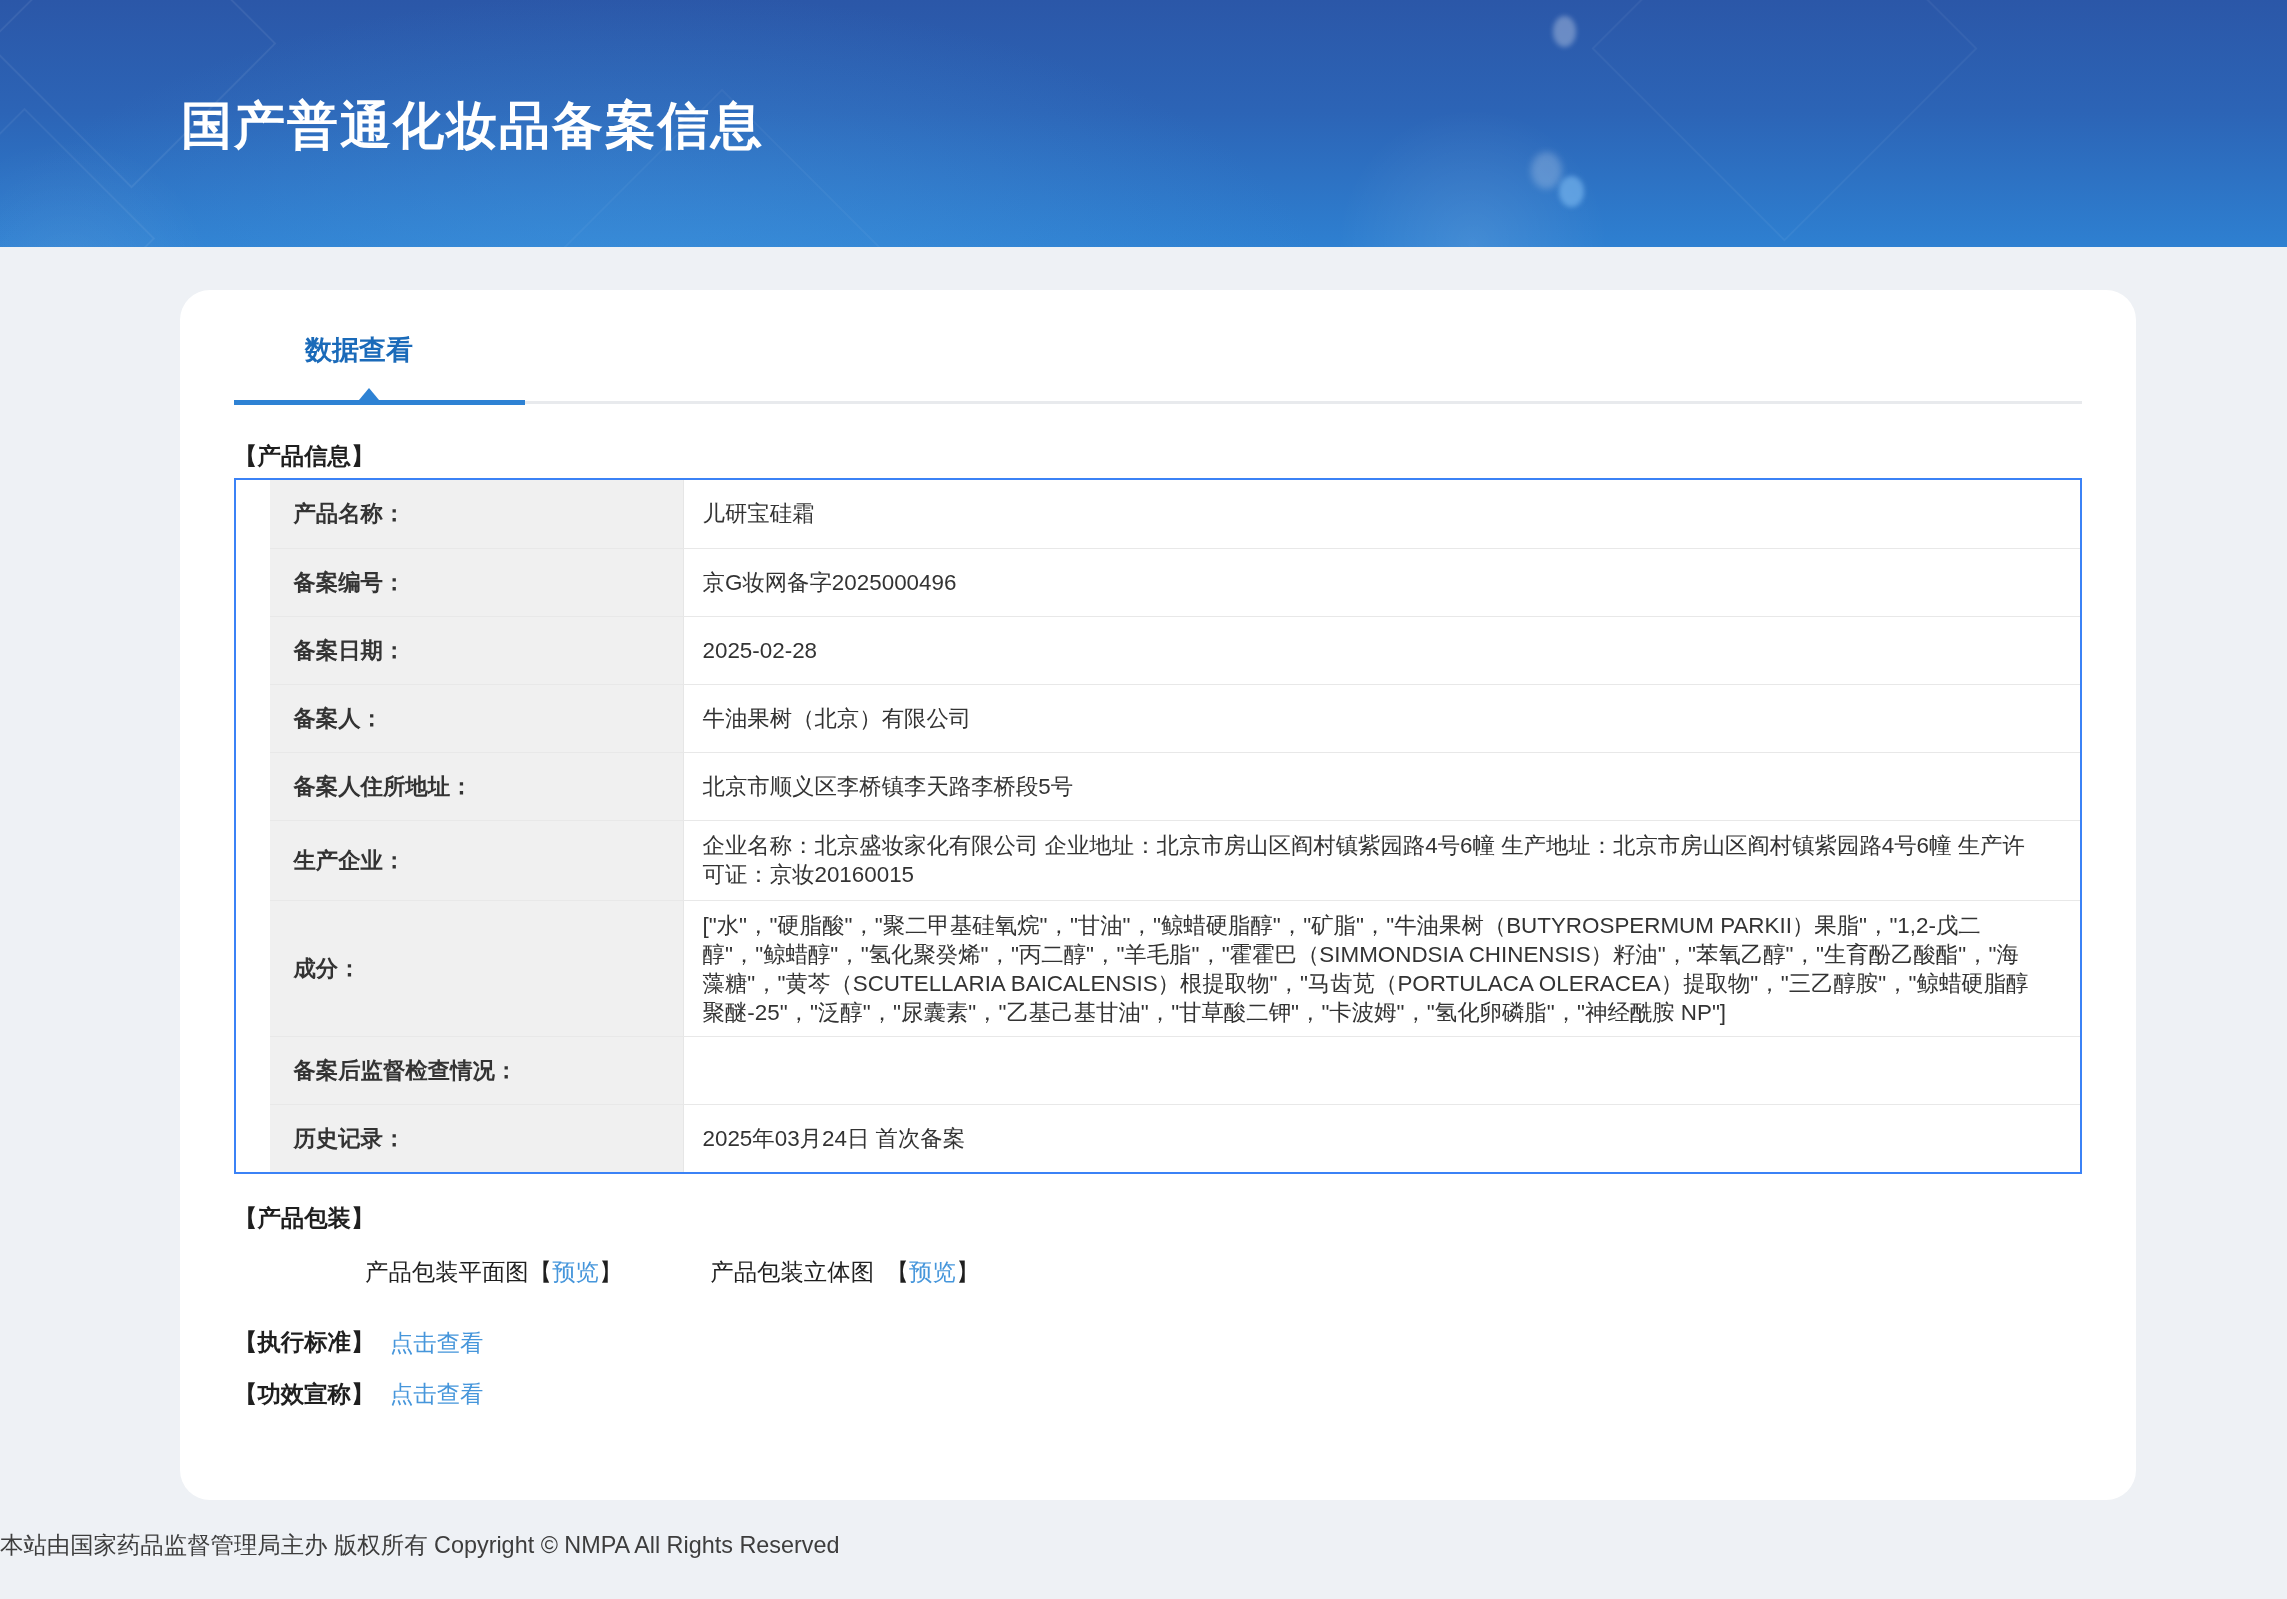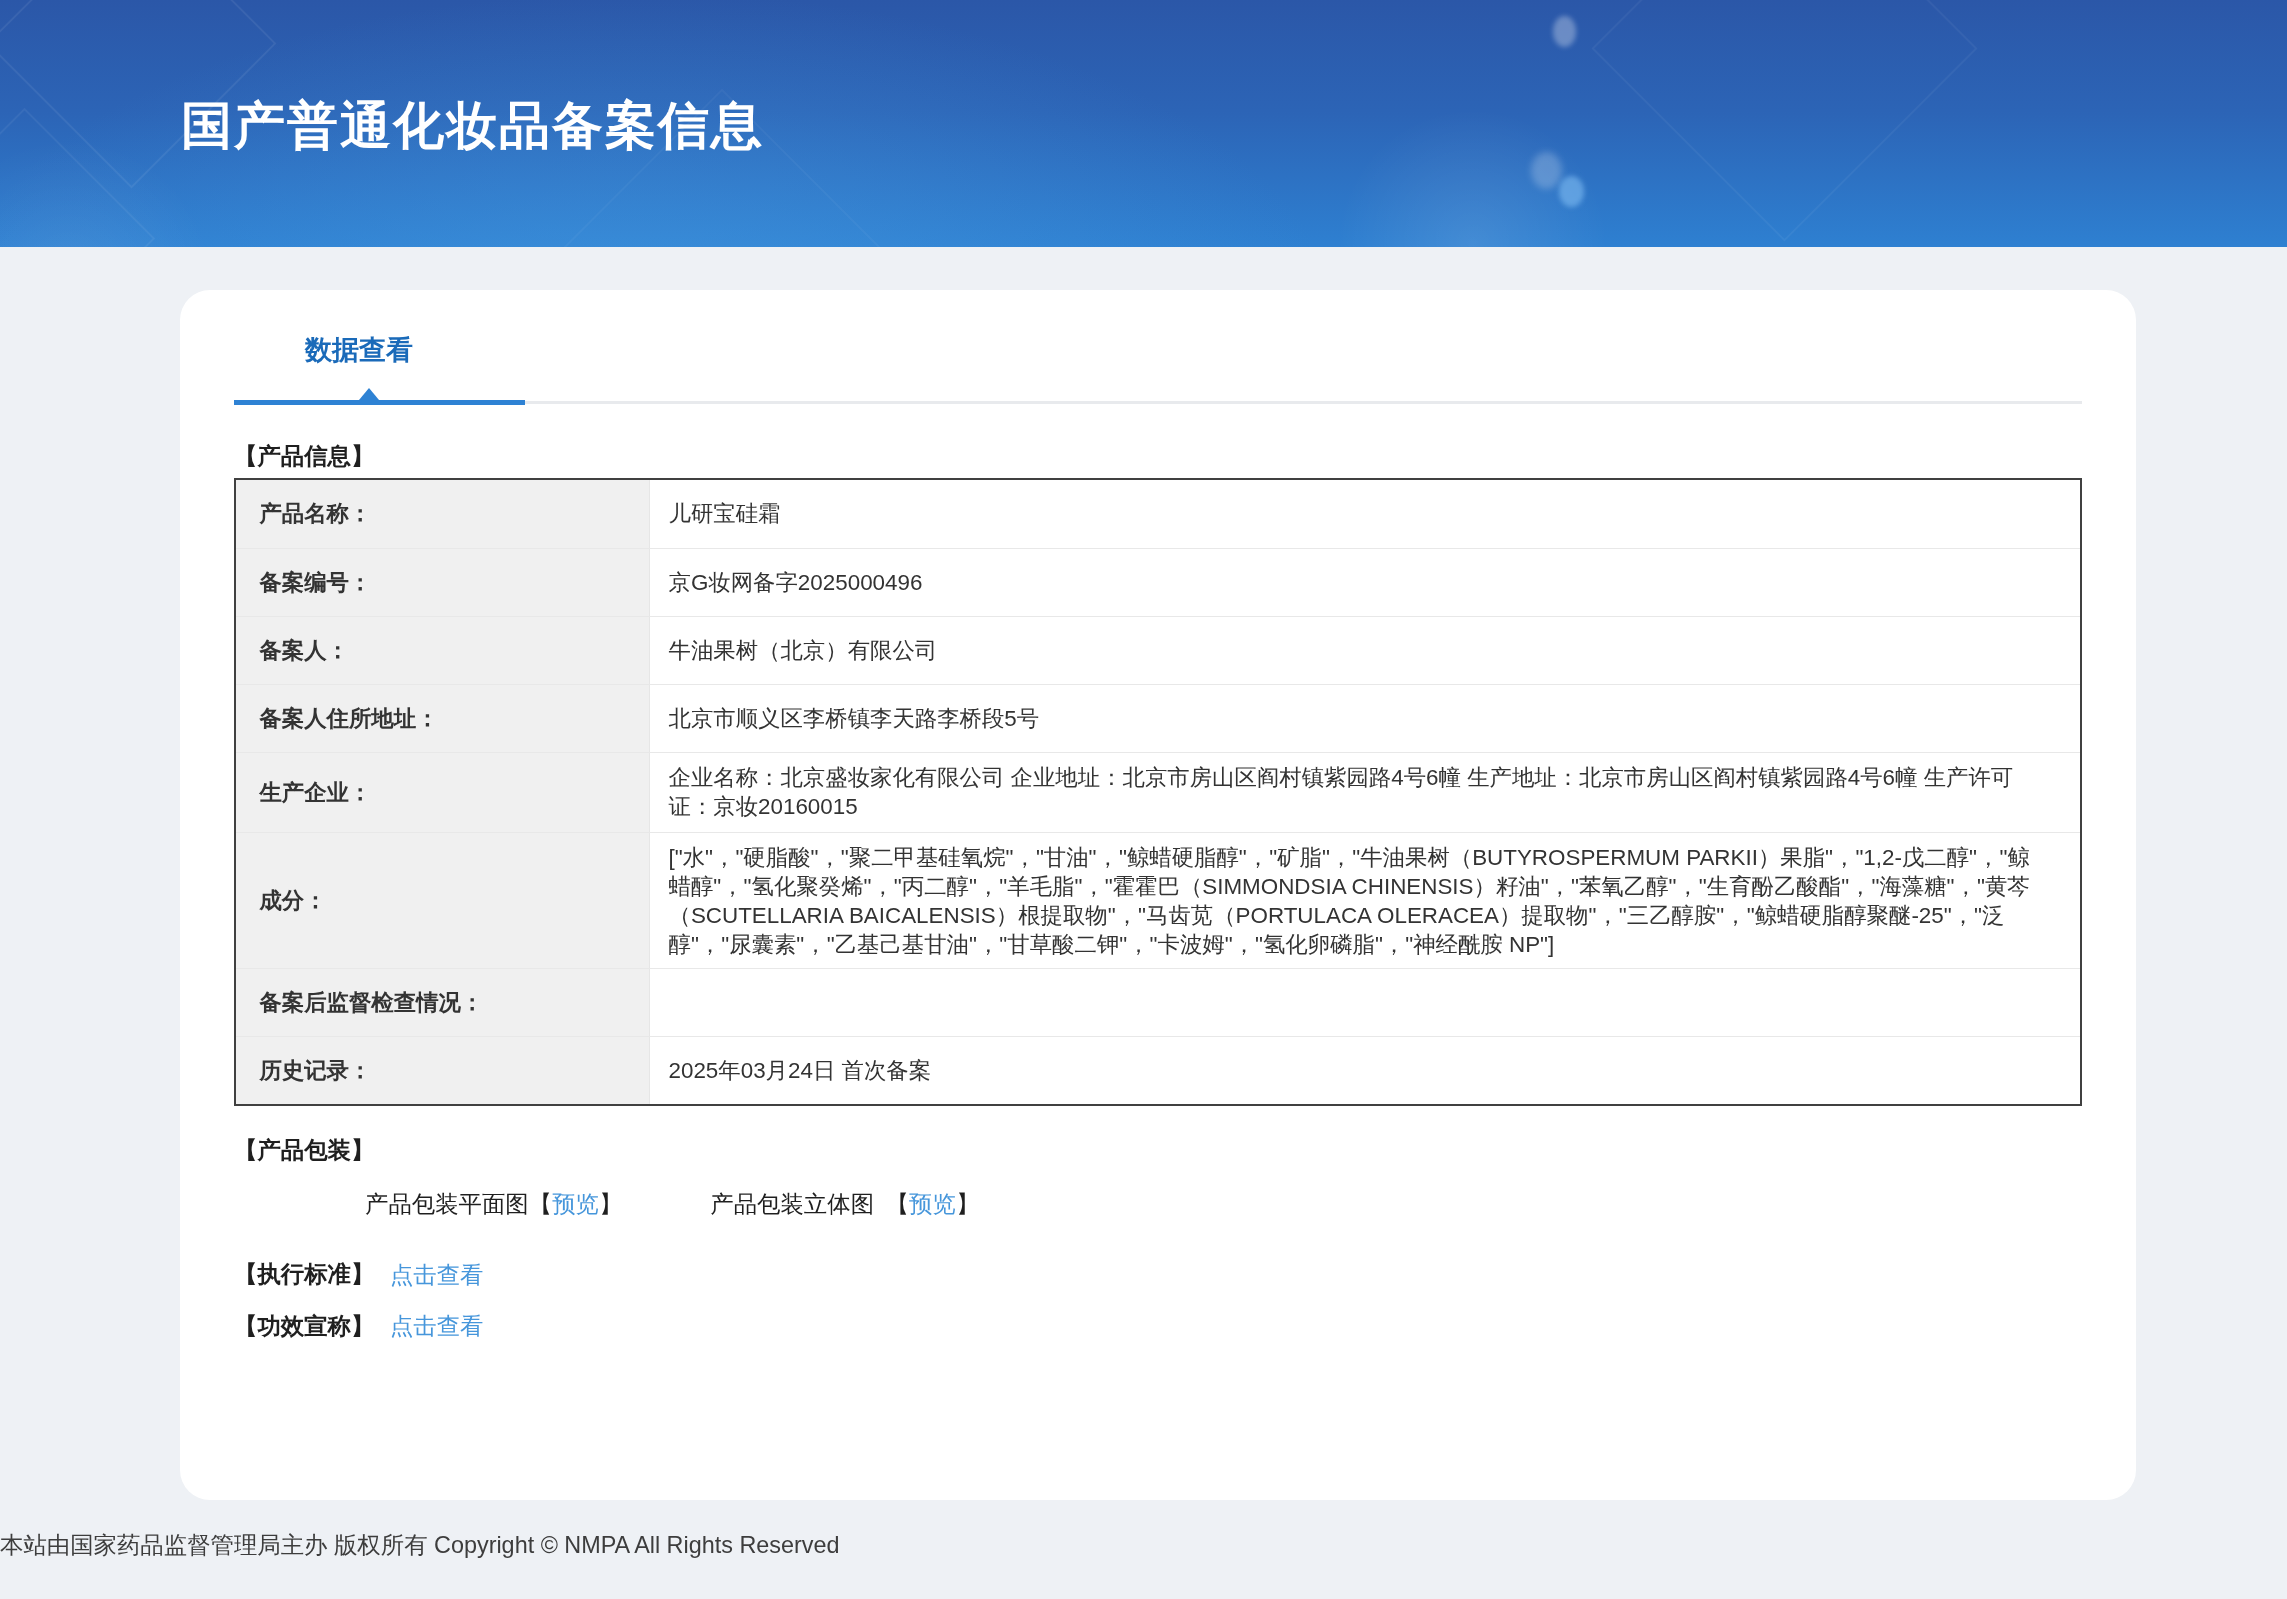--- a/index.html
+++ b/index.html
@@ -82,21 +82,21 @@
     border-right: 10.7px solid transparent;
     border-bottom: 12.7px solid #2e82d4;
     z-index: 2;
   }
 
   
   .section-heading { font-size: 23.4px; font-weight: bold; color: #1f1f1f; line-height: 27px; }
   .section-product { margin-top: 39px; }
 
   
-  .info-table { margin-top: 7.8px; border: 2px solid #404040; background: #fff; }
+  .info-table { margin-top: 7.8px; border: 2px solid #3b82f6; background: #fff; padding-left: 34px; }
   .t-row { display: flex; min-height: 68px; }
   .t-row + .t-row { border-top: 1px solid #e8e8e8; }
   .t-row.h2x { min-height: 80px; }
   .t-row.h4x { min-height: 117px; }
   .t-label {
     width: 414px; flex-shrink: 0;
     background: #f0f0f0;
     border-right: 1px solid #e6e6e6;
     display: flex; align-items: center;
     padding: 0 15.6px 0 23.4px;
@@ -167,20 +167,24 @@
     <div class="info-table">
       <div class="t-row">
         <div class="t-label">产品名称：</div>
         <div class="t-value">儿研宝硅霜</div>
       </div>
       <div class="t-row">
         <div class="t-label">备案编号：</div>
         <div class="t-value">京G妆网备字2025000496</div>
       </div>
       <div class="t-row">
+        <div class="t-label">备案日期：</div>
+        <div class="t-value">2025-02-28</div>
+      </div>
+      <div class="t-row">
         <div class="t-label">备案人：</div>
         <div class="t-value">牛油果树（北京）有限公司</div>
       </div>
       <div class="t-row">
         <div class="t-label">备案人住所地址：</div>
         <div class="t-value">北京市顺义区李桥镇李天路李桥段5号</div>
       </div>
       <div class="t-row h2x">
         <div class="t-label">生产企业：</div>
         <div class="t-value">企业名称：北京盛妆家化有限公司 企业地址：北京市房山区阎村镇紫园路4号6幢 生产地址：北京市房山区阎村镇紫园路4号6幢 生产许可证：京妆20160015</div>

